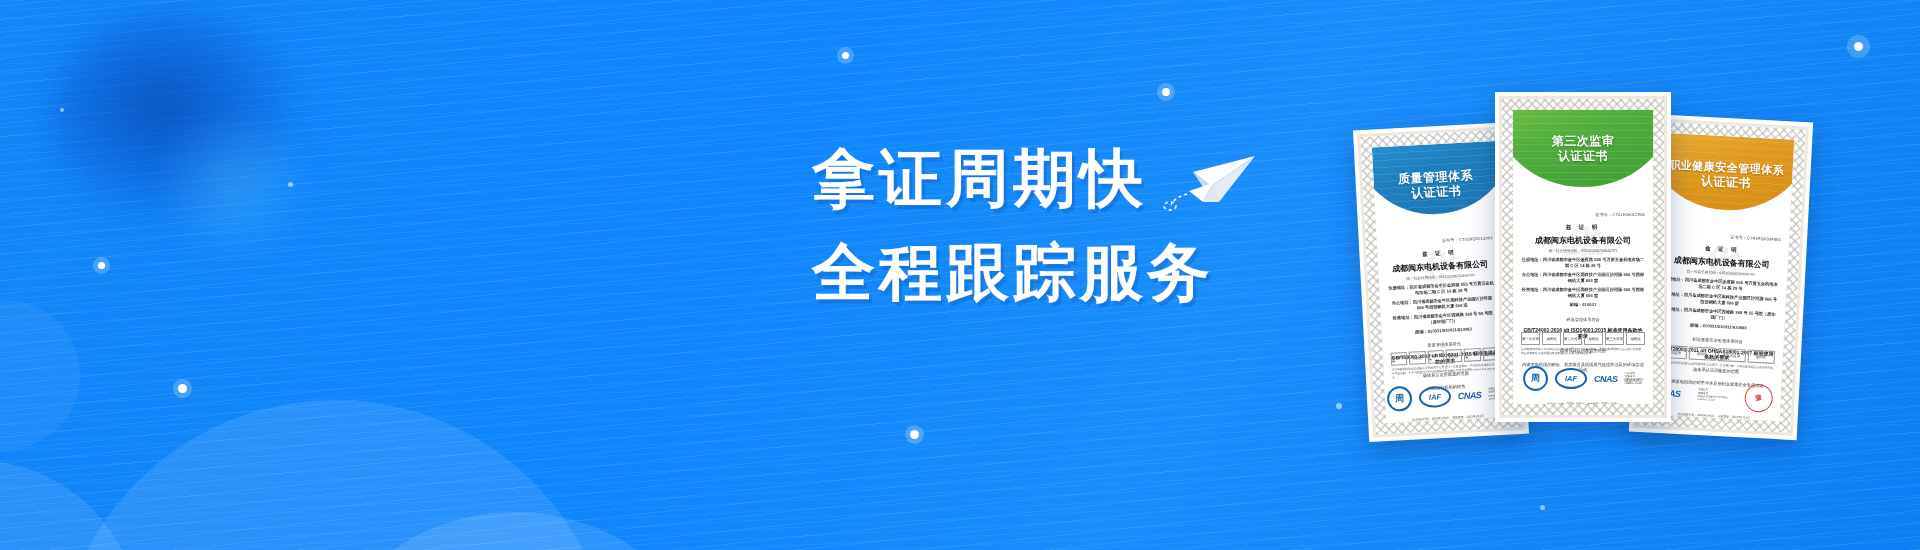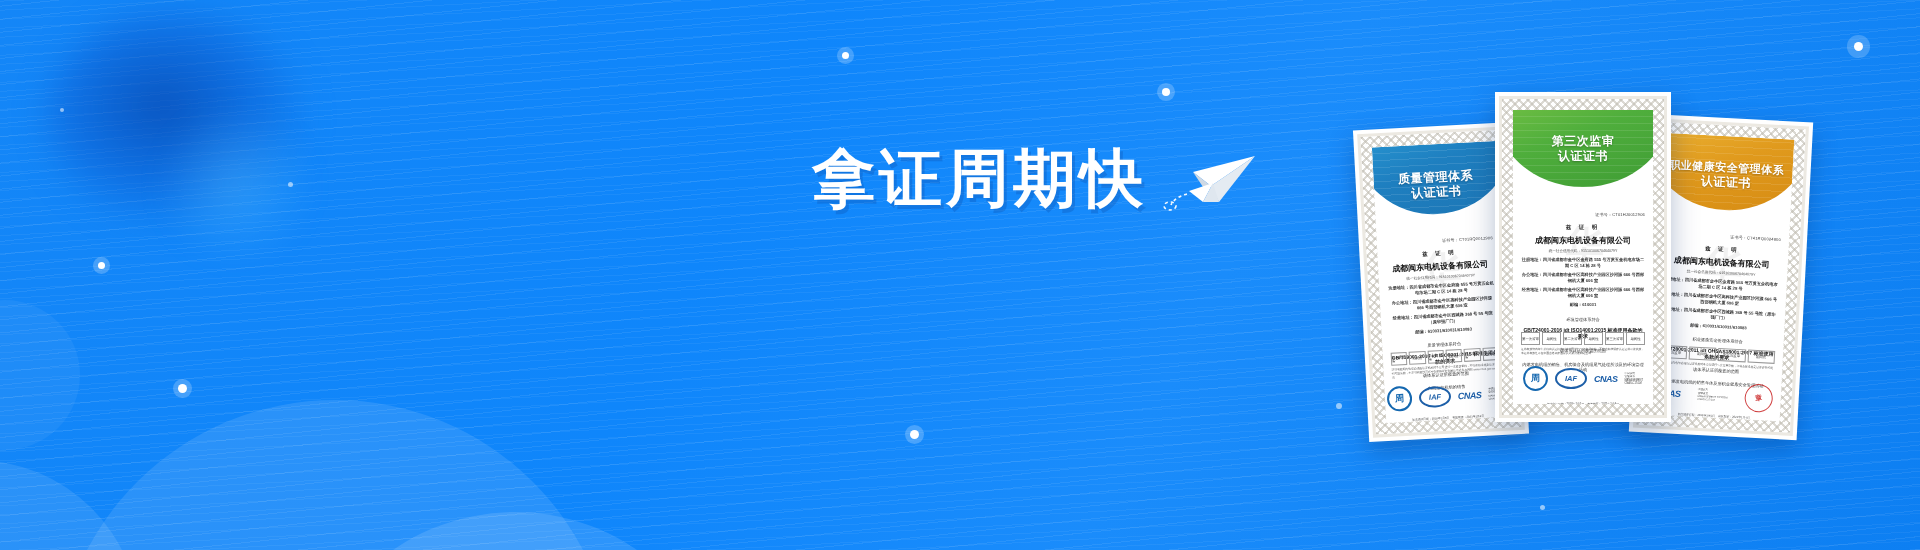--- a/index.html
+++ b/index.html
@@ -153,20 +153,21 @@
           <path d="M30 22 L48 36 L42 40 Z" fill="#cfd9e4"></path>
           <path d="M26 41 L50 33 L40 52 Z" fill="#ffffff"></path>
           <path d="M40 52 L50 33 L56 52 Z" fill="#dfe7ef"></path>
           <g stroke="#ffffff" stroke-width="1.6" fill="none" stroke-dasharray="3 3" opacity=".95">
             <path d="M24 44 C16 46 10 50 8 55"></path>
             <ellipse cx="7" cy="56" rx="6" ry="4"></ellipse>
           </g>
         </svg>
       </div>
     </div>
+    <div class="hl-line" style="margin-top:18px;">全程跟踪服务</div>
   </div>
 
   <div class="certs">
 
     <div class="cert" style="left:6px;top:56px;width:160px;height:312px;transform:rotate(-3deg);z-index:1;">
       <div class="cert-inner">
         <div class="cert-frame"></div>
         <div class="cert-page">
           <div class="watermark">华</div>
           <div class="cert-head hd-blue" style="height:88px;">

